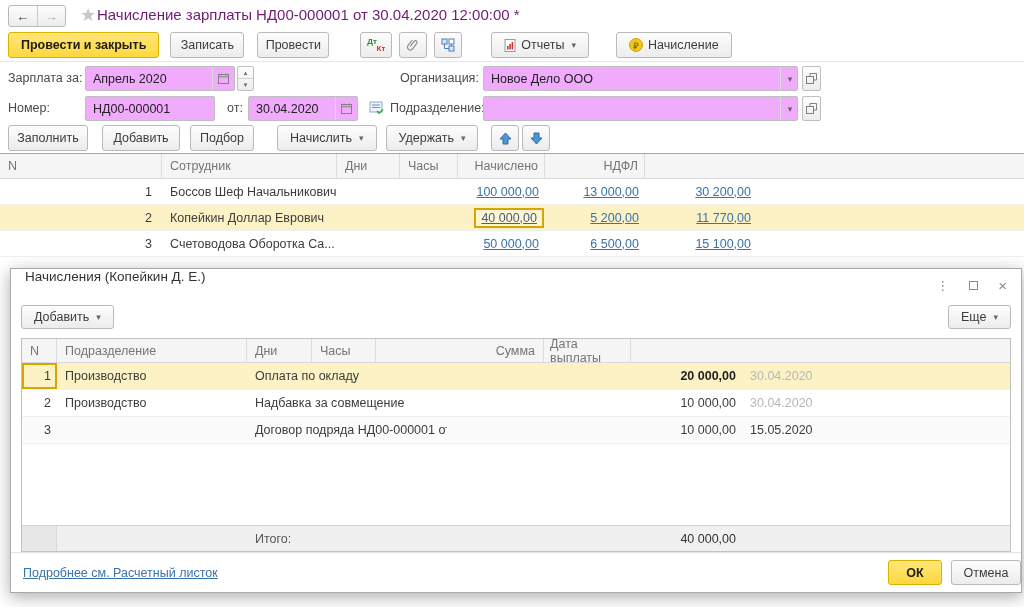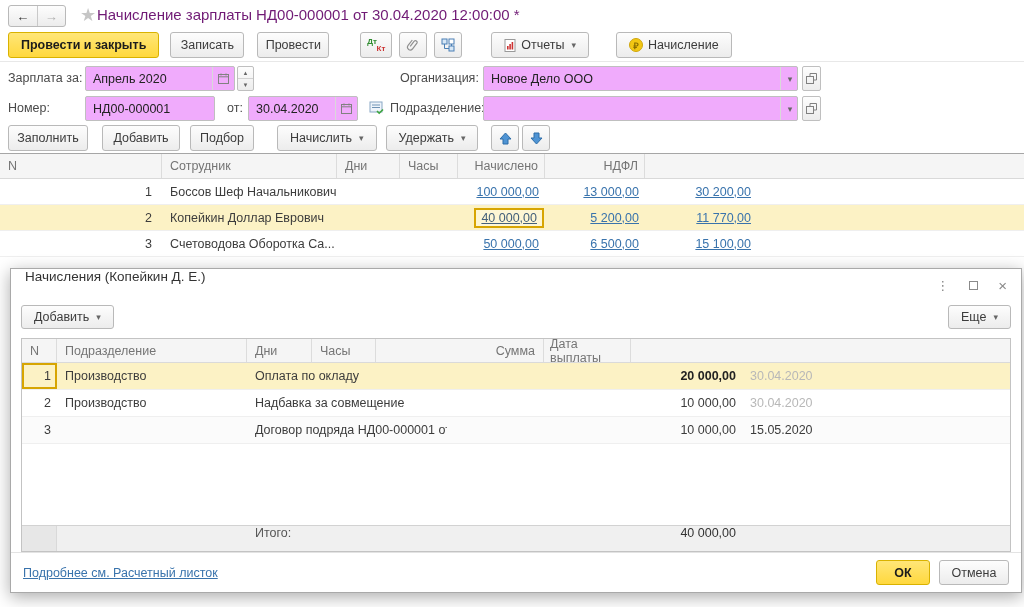--- a/index.html
+++ b/index.html
@@ -92,28 +92,28 @@
   .d-dep  { width:190px; padding-left:8px; }
   .d-accr { width:200px; padding-left:8px; white-space:nowrap; overflow:hidden; }
   .d-days { width:65px; padding-left:8px; }
   .d-hours{ width:64px; padding-left:8px; }
   .d-sum  { width:168px; justify-content:flex-end; text-align:right; padding-right:8px; }
   .d-date { width:87px; padding-left:6px; }
   .d-rest { flex:1; }
   .active-ncell { box-shadow:inset 0 0 0 2px #d7a502; }
   .muted { color:#b8b8b8; }
   .spacer { flex:1; background:#fff; }
-  .trow { display:flex; height:26px; background:#f0f0f0; border-top:1px solid #d2d2d2; color:#555; }
+  .trow { display:flex; height:26px; align-items:center; background:#f0f0f0; border-top:1px solid #d2d2d2; color:#555; }
   .trow .d-n { background:#e7e7e7; height:100%; border-right:1px solid #d9d9d9; }
   .trow .d-sum { font-size:12.5px; color:#333; }
 
   .dlg-bottom { position:absolute; left:0; right:0; bottom:0; height:40px; border-top:1px solid #e3e3e3;
                 display:flex; align-items:center; }
   .dlg-bottom .link { margin-left:12px; }
-  .dlg-bottom .btns { margin-left:auto; margin-right:12px; display:flex; gap:9px; }
+  .dlg-bottom .btns { margin-left:auto; display:flex; gap:9px; }
   .dlg-bottom .btn { height:25px; }
   .btn-ok { min-width:54px; }
 
   svg { display:block; }
 </style>
 </head>
 <body>
 
 <div id="screen">
 

